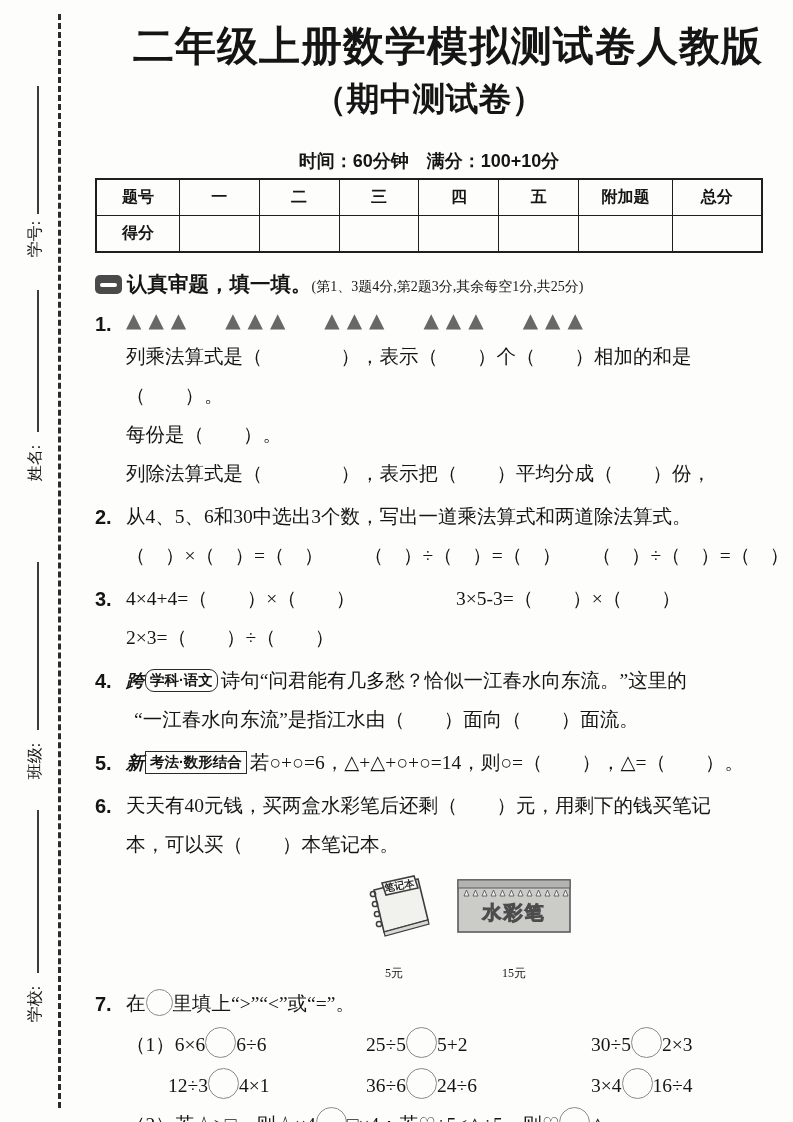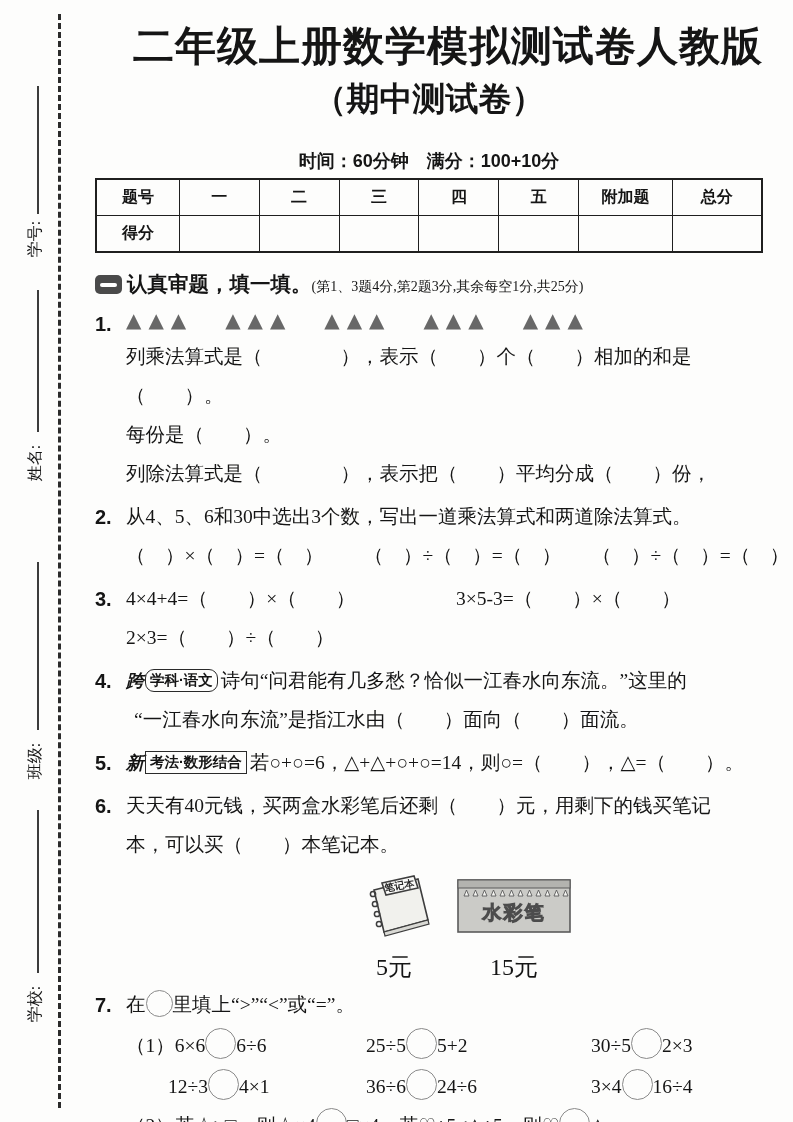--- a/index.html
+++ b/index.html
@@ -45,21 +45,21 @@
              font-family:"Liberation Sans","DejaVu Sans",sans-serif;font-weight:800;font-size:14.5px;
              line-height:1.45;vertical-align:2px;margin-right:3px;}
   .badge-box.round{border-radius:0;}
   .circle{display:inline-block;width:29px;height:29px;border:1.4px solid #8a8a8a;border-radius:50%;
           vertical-align:-7px;background:transparent;}
   .circle.small{width:25px;height:25px;vertical-align:-6px;}
   .cmp-row{display:flex;margin-top:2px;}
   .cmp{white-space:nowrap;}
   .goods-row{display:flex;gap:26px;margin:10px 0 2px 232px;align-items:flex-end;}
   .goods{text-align:center;}
-  .goods .price{font-size:24px;line-height:1.2;margin-top:2px;}
+  .goods .price{font-size:12px;line-height:1.2;margin-top:15px;}
   .footer{position:absolute;bottom:13px;left:0;width:100%;text-align:center;font-size:15px;
           font-family:"Liberation Sans","DejaVu Sans",sans-serif;letter-spacing:9px;color:#222;}
 </style>
 </head>
 <body>
 
 <div class="page">
 
   <div class="dash-line"></div>
 

